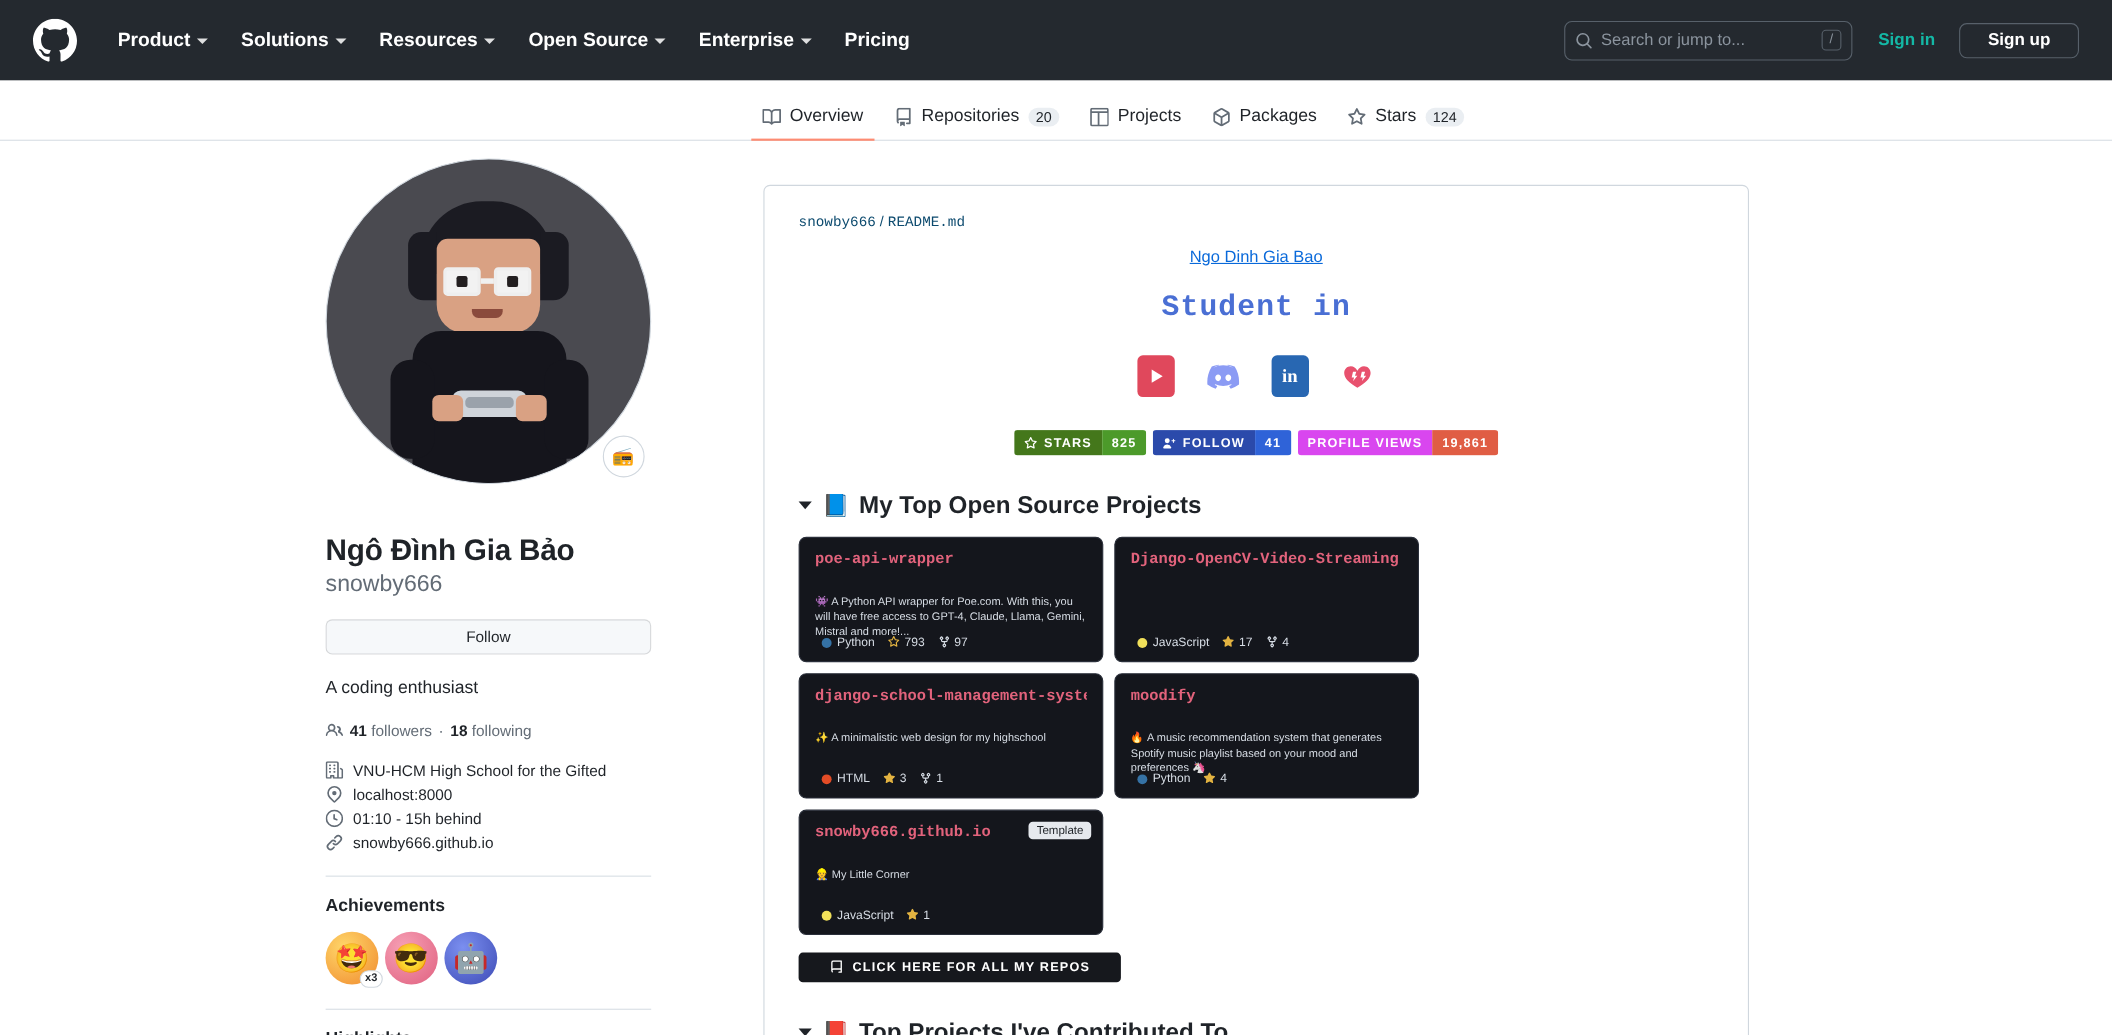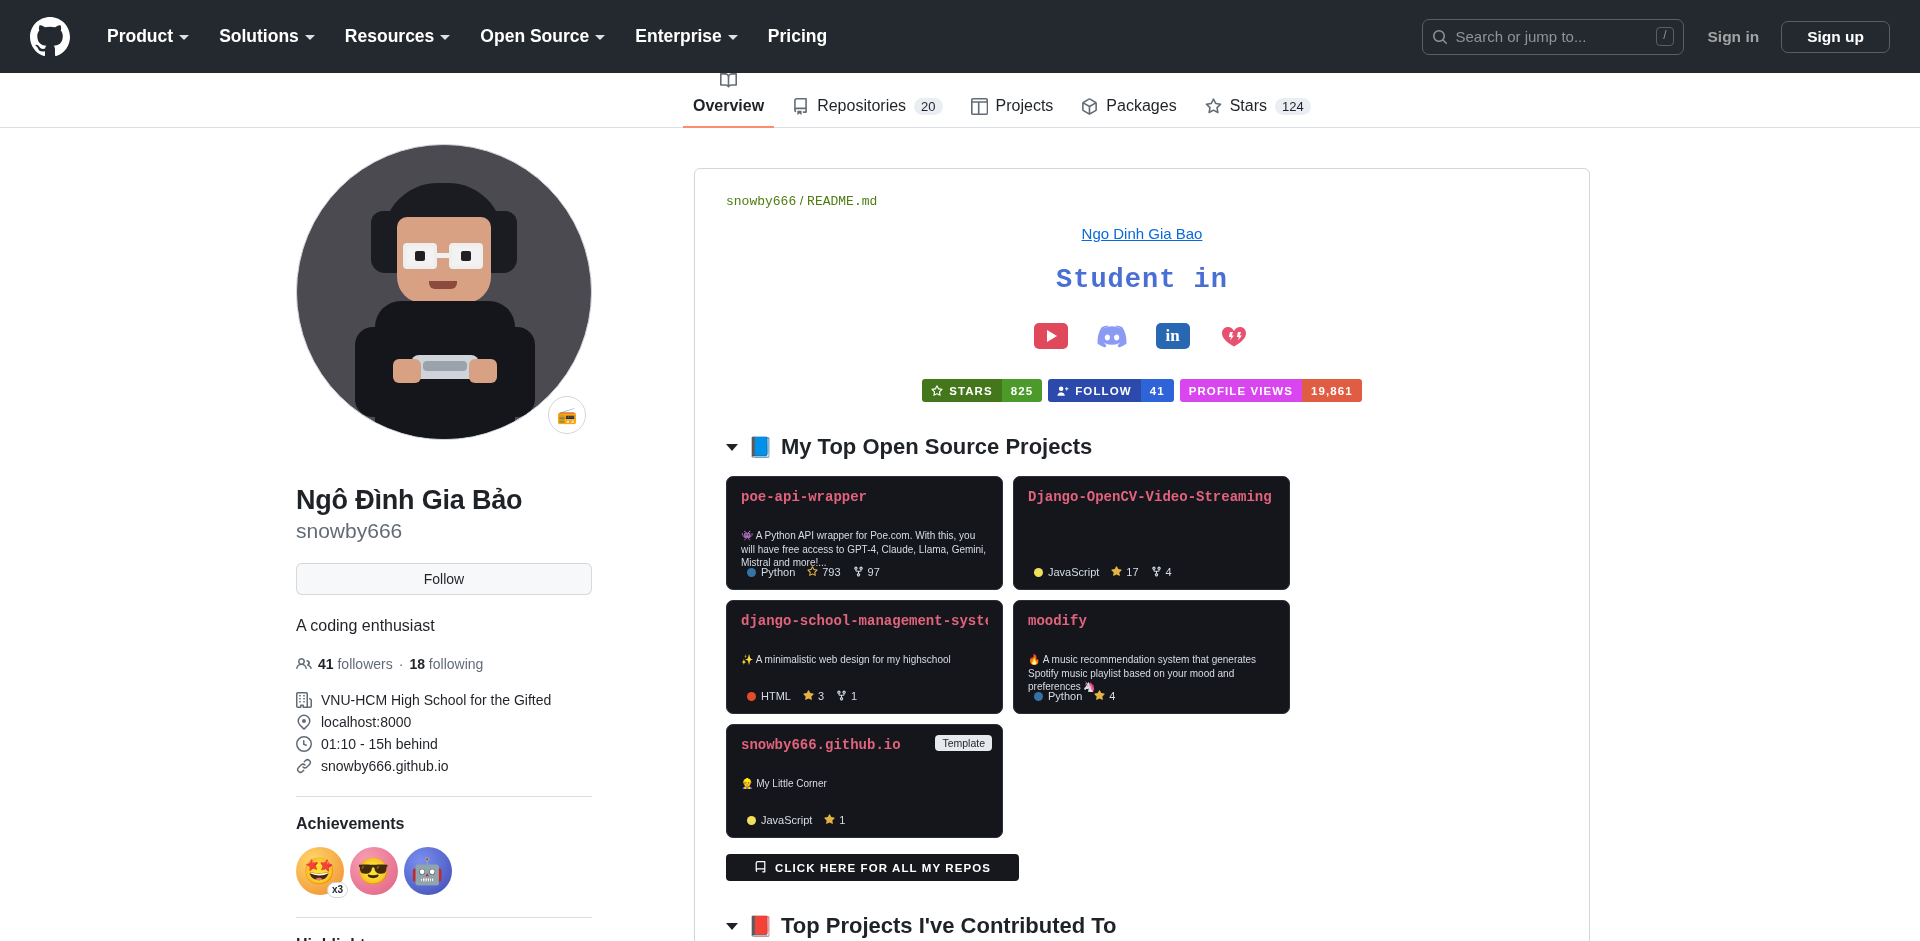--- a/index.html
+++ b/index.html
@@ -43,21 +43,21 @@
   }
   #search-box .s-icon { width: 16px; height: 16px; flex: none; }
   #search-box .s-icon svg { width: 16px; height: 16px; fill: #8b949e; display:block; }
   #search-text { color: #8b949e; font-size: 15px; flex: 1; }
   #slash-key {
     border: 1px solid #57606a; border-radius: 4px;
     color: #8b949e; font-size: 12px;
     padding: 1px 6px 2px; line-height: 1.1;
   }
   #sign-in {
-    color: #a3a3a3; font-size: 15.5px; font-weight: 600;
+    color: #14b8a6; font-size: 15.5px; font-weight: 600;
     margin-left: 24px; cursor: pointer;
   }
   #sign-up {
     color: #ffffff; font-size: 15.5px; font-weight: 600;
     border: 1px solid #57606a; border-radius: 7px;
     padding: 6px 25px; margin-left: 22px; cursor: pointer;
   }
 
   
   #tabbar {
@@ -65,21 +65,21 @@
     border-bottom: 1px solid #d8dee4;
     display: flex; align-items: flex-end;
     padding-left: 683px;
     gap: 8px;
   }
   .tab {
     display: flex; align-items: center; gap: 8px;
     padding: 0 10px 12px; font-size: 16px; color: #1f2328;
     cursor: pointer; position: relative;
   }
-  .tab.active { font-weight: 700; flex-direction: column; }
+  .tab.active { font-weight: 400; }
   .tab.active:after {
     content: ""; position: absolute; left: 0; right: 0; bottom: -1px;
     height: 2px; background: #fd8c73;
   }
   .tab svg { width: 17px; height: 17px; fill: #636c76; display: block; }
   .tab-count {
     background: #eaeef2; color: #1f2328;
     border-radius: 20px; padding: 1px 7px;
     font-size: 13px; font-weight: 500;
   }
@@ -160,36 +160,36 @@
     padding: 0 4px; line-height: 14px; font-family: "Liberation Sans", sans-serif;
   }
 
   
   #main { margin-left: 47px; padding-top: 40px; width: 896px; flex: none; }
   #readme-card {
     border: 1px solid #d0d7de; border-radius: 6px;
     background: #ffffff; padding: 24px 31px 0;
     height: 780px; overflow: hidden; position: relative;
   }
-  #readme-crumb { font-size: 13px; color: #4d7c0f; }
+  #readme-crumb { font-size: 13px; color: #0c4a6e; }
   #readme-crumb .c-user { font-family: "Liberation Mono", monospace; }
   #readme-crumb .c-file { font-family: "Liberation Mono", monospace; }
 
   .rd-center { text-align: center; }
   #rd-name-link {
     display: inline-block; margin-top: 16px;
     font-size: 15px; color: #0969da; text-decoration: underline; cursor: pointer;
   }
   #rd-student {
     margin-top: 22px; font-family: "Liberation Mono", monospace;
     font-size: 27px; color: #4a6fd4; font-weight: 700;
     letter-spacing: 1px; text-align: center; padding-left: 0;
   }
   #social-row { display: flex; justify-content: center; gap: 27px; margin-top: 28px; align-items: center; }
-  .social { width: 34px; height: 26px; border-radius: 5px; display: flex; align-items: center; justify-content: center; cursor: pointer; }
+  .social { width: 34px; height: 38px; border-radius: 5px; display: flex; align-items: center; justify-content: center; cursor: pointer; }
   .social.yt { background: #e0485c; }
   .social.yt .tri { width:0;height:0;border-left:10px solid #fff;border-top:6px solid transparent;border-bottom:6px solid transparent;margin-left:3px;}
   .social.dc { background: #ffffff; }
   .social.dc svg { width: 30px; height: 23px; fill: #8b9bf4; }
   .social.li { background: #2867b2; color: #fff; font-weight: 700; font-size: 17px; font-family: "Liberation Serif", serif; }
   .social.hs { background: #ffffff; }
   .social.hs svg { width: 30px; height: 24px; }
 
   #badges-row { display: flex; justify-content: center; margin-top: 30px; gap: 6px; }
   .badge { display: flex; height: 23px; border-radius: 3px; overflow: hidden; font-family: "Liberation Sans", sans-serif; cursor: pointer; }

